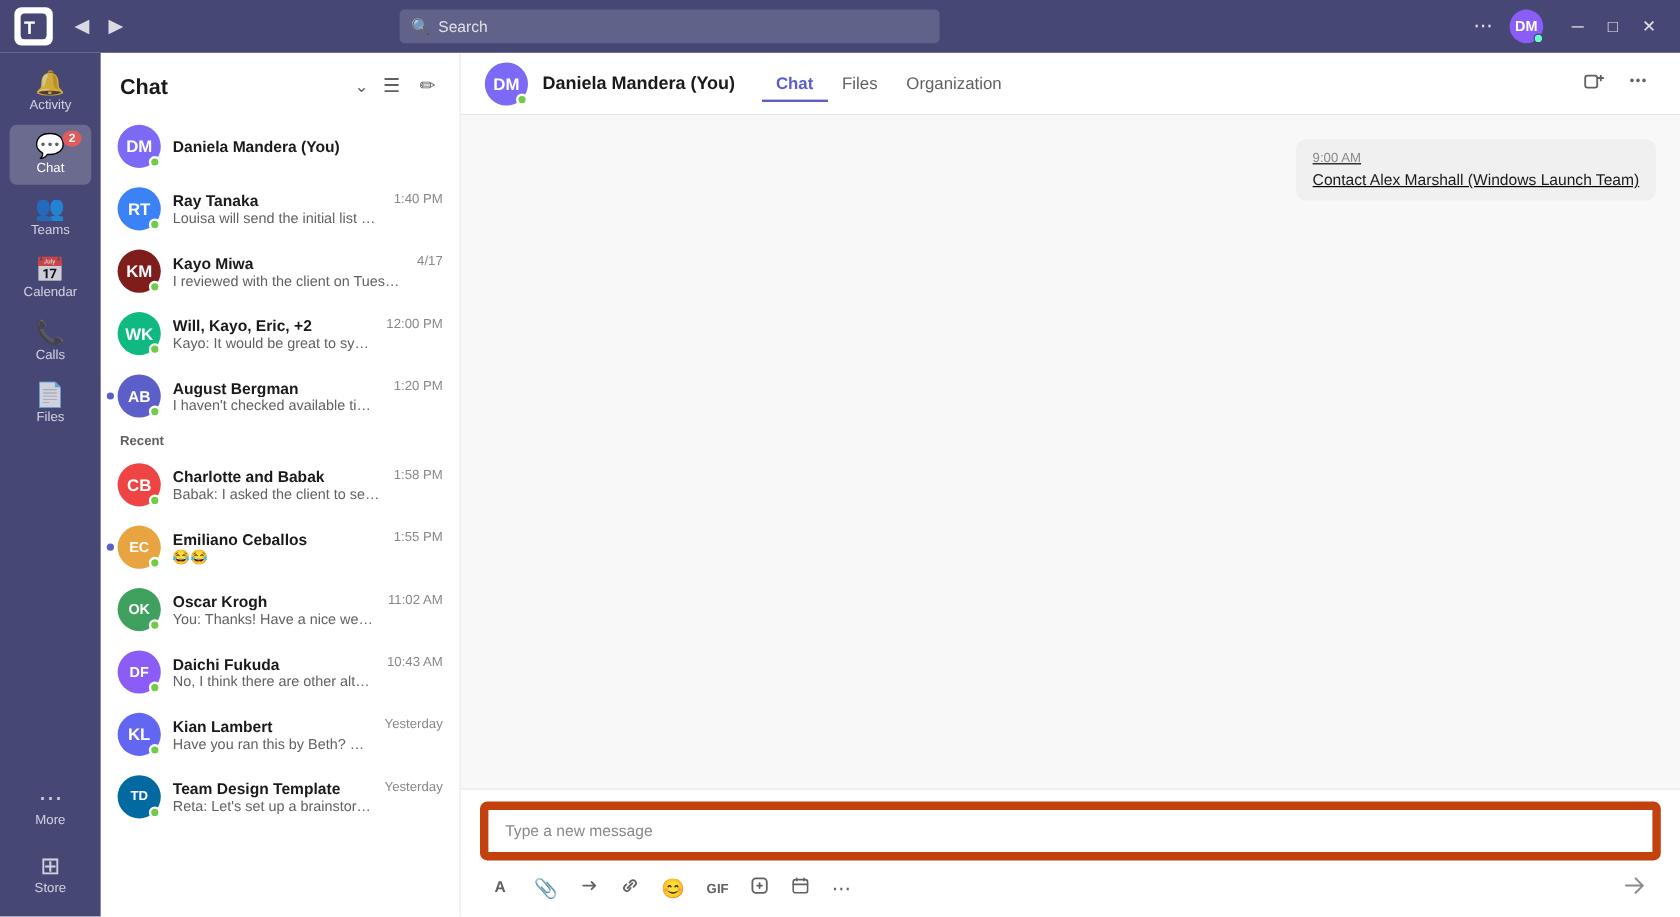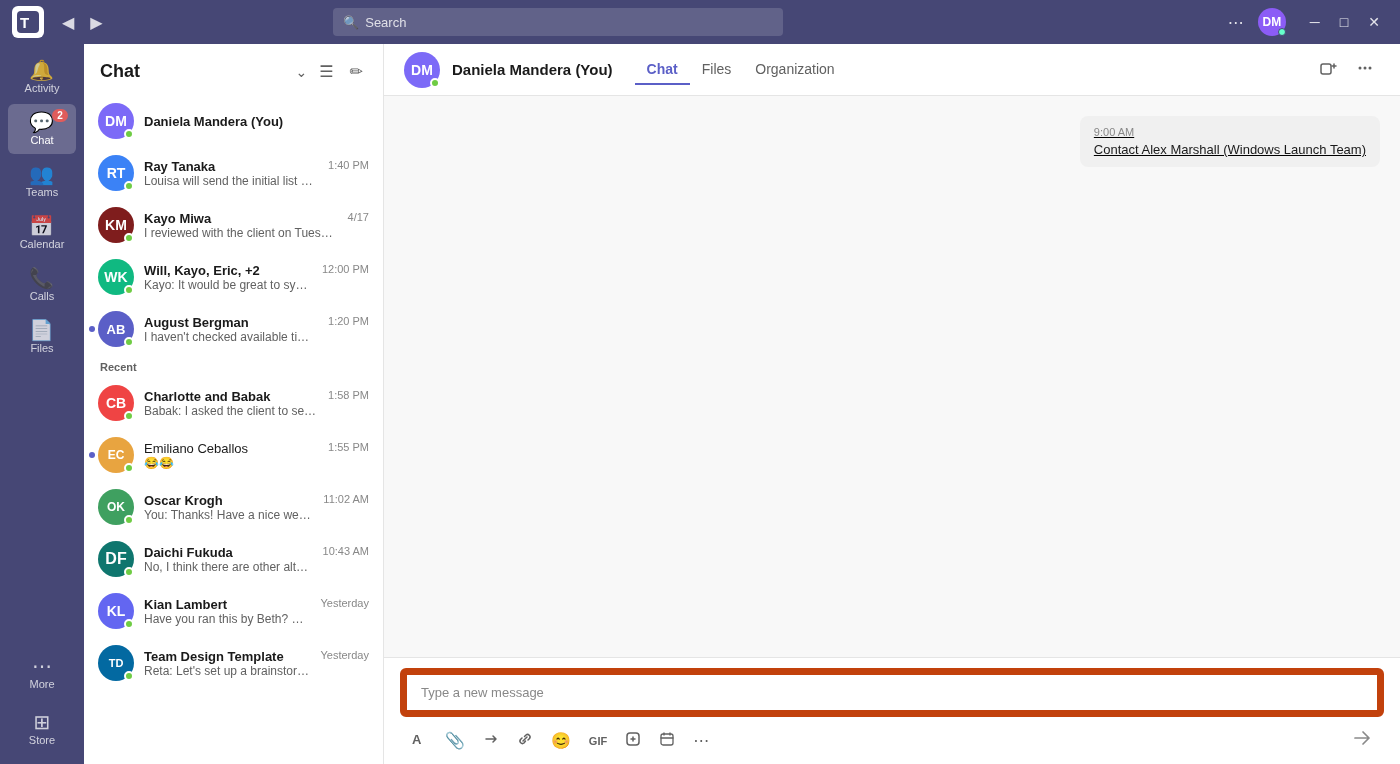--- a/index.html
+++ b/index.html
@@ -562,41 +562,41 @@
         </div>
         <span class="chat-time">1:58 PM</span>
       </div>
 
       <div class="chat-item unread">
         <div class="avatar-wrap">
           <div class="avatar" style="background:#e8a440;font-size:12px">EC</div>
           <span class="status-dot status-online"></span>
         </div>
         <div class="chat-info">
-          <div class="chat-name" style="font-weight:400">Emiliano Ceballos</div>
+          <div class="chat-name" style="font-weight:700">Emiliano Ceballos</div>
           <div class="chat-preview">😂😂</div>
         </div>
         <span class="chat-time">1:55 PM</span>
       </div>
 
       <div class="chat-item">
         <div class="avatar-wrap">
           <div class="avatar" style="background:#3fa060;font-size:12px">OK</div>
           <span class="status-dot status-online"></span>
         </div>
         <div class="chat-info">
           <div class="chat-name">Oscar Krogh</div>
           <div class="chat-preview">You: Thanks! Have a nice weekend</div>
         </div>
         <span class="chat-time">11:02 AM</span>
       </div>
 
       <div class="chat-item">
         <div class="avatar-wrap">
-          <div class="avatar" style="background:#0f766e;font-size:16px">DF</div>
+          <div class="avatar" style="background:#8b5cf6;font-size:12px">DF</div>
           <span class="status-dot status-online"></span>
         </div>
         <div class="chat-info">
           <div class="chat-name">Daichi Fukuda</div>
           <div class="chat-preview">No, I think there are other alternatives we c...</div>
         </div>
         <span class="chat-time">10:43 AM</span>
       </div>
 
       <div class="chat-item">

